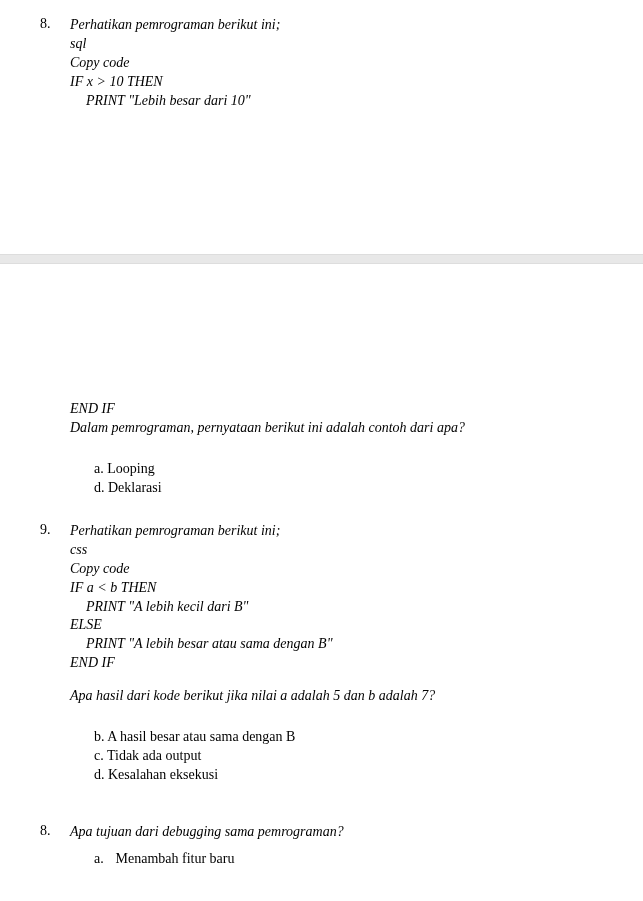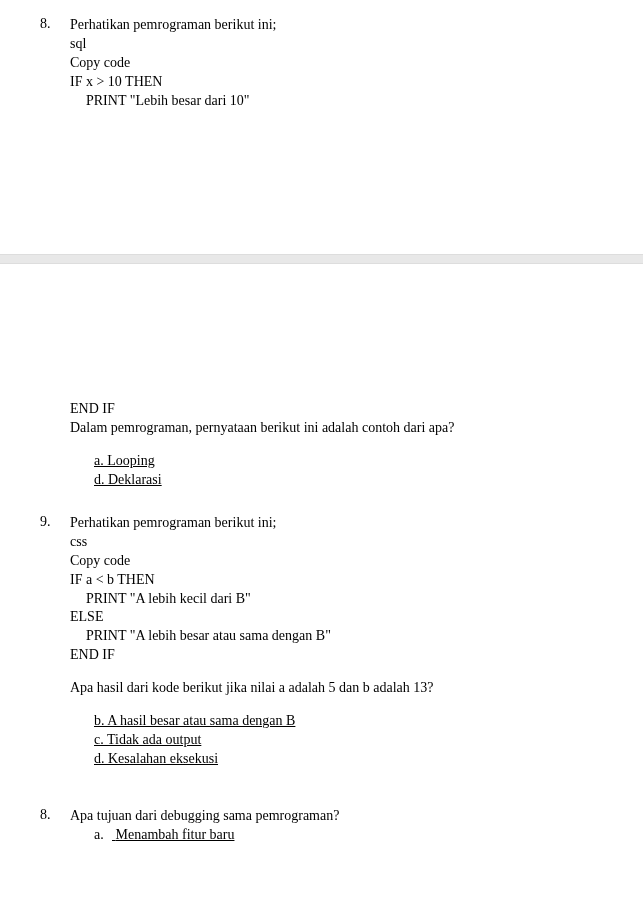--- a/index.html
+++ b/index.html
@@ -31,29 +31,29 @@
     .q-number {
       position: absolute;
       left: -30px;
       top: 0;
     }
     .q-body {
       line-height: 1.35;
     }
     .code-line {
       display: block;
+      font-style: italic;
     }
     .indent-1 {
       padding-left: 16px;
     }
     .options {
       padding-left: 24px;
-      margin-top: 0;
+      margin-top: 8px;
       margin-bottom: 4px;
-      text-decoration: underline;
     }
     .options .opt {
       display: block;
       line-height: 1.35;
     }
     .opt-letter {
       display: inline-block;
       min-width: 18px;
     }
     .spacer-sm {
@@ -105,21 +105,21 @@
     <div class="q-body">
       <span class="code-line">Perhatikan pemrograman berikut ini;</span>
       <span class="code-line">css</span>
       <span class="code-line">Copy code</span>
       <span class="code-line">IF a &lt; b THEN</span>
       <span class="code-line indent-1">PRINT "A lebih kecil dari B"</span>
       <span class="code-line">ELSE</span>
       <span class="code-line indent-1">PRINT "A lebih besar atau sama dengan B"</span>
       <span class="code-line">END IF</span>
       <div class="spacer-sm"></div>
-      <span class="code-line">Apa hasil dari kode berikut jika nilai a adalah 5 dan b adalah 13?</span>
+      <span class="code-line">Apa hasil dari kode berikut jika nilai a adalah 5 dan b adalah 7?</span>
       <div class="spacer-sm"></div>
       <div class="options">
         <span class="opt">b. A hasil besar atau sama dengan B</span>
         <span class="opt">c. Tidak ada output</span>
         <span class="opt">d. Kesalahan eksekusi</span>
       </div>
     </div>
   </div>
 
   <div class="spacer-sm"></div>

